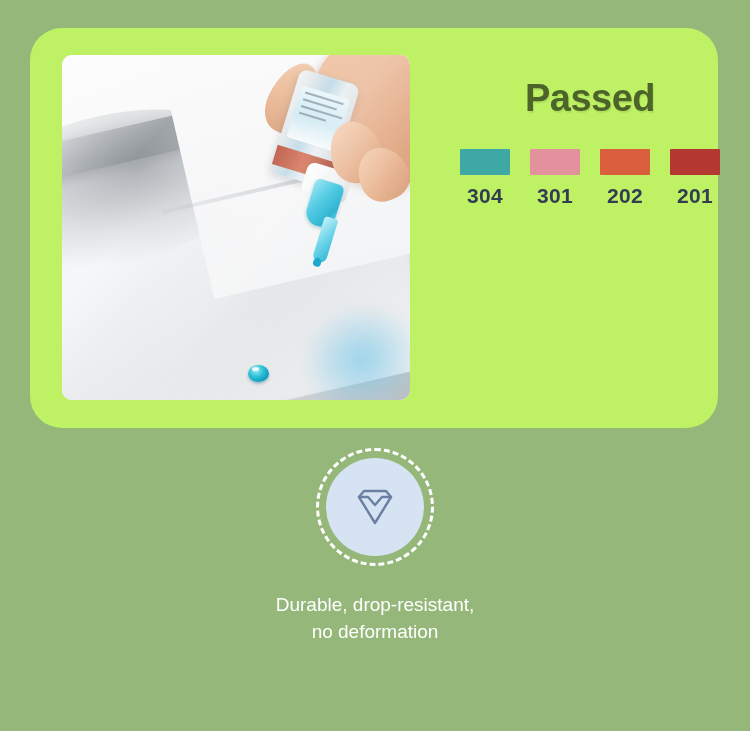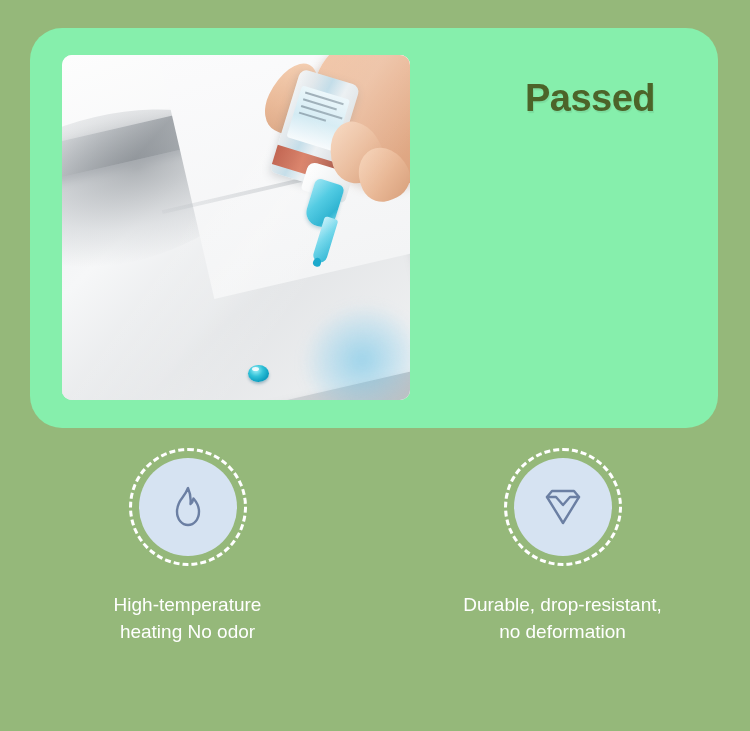--- a/index.html
+++ b/index.html
@@ -15,21 +15,21 @@
     position: relative;
   }
 
   
   .hero-card {
     position: absolute;
     left: 30px;
     top: 28px;
     width: 688px;
     height: 400px;
-    background: #86efac;
+    background: #bef264;
     border-radius: 32px;
     box-sizing: border-box;
   }
 
   
   .photo {
     position: absolute;
     left: 32px;
     top: 27px;
     width: 348px;
@@ -364,39 +364,44 @@
     <div class="finger f2"></div>
     <div class="finger f3"></div>
     <div class="gloss"></div>
   </div>
 
   <div class="hero-right">
     <div class="hero-title">
       <div>Passed</div>
     </div>
 
+    <div class="swatch-row">
+      <div class="swatch-cell">
+        <div class="swatch-chip" style="background:#3ea8a4"></div>
+        <div class="swatch-label">304</div>
+      </div>
+      <div class="swatch-cell">
+        <div class="swatch-chip" style="background:#e3919c"></div>
+        <div class="swatch-label">301</div>
+      </div>
+      <div class="swatch-cell">
+        <div class="swatch-chip" style="background:#d95f3d"></div>
+        <div class="swatch-label">202</div>
+      </div>
+      <div class="swatch-cell">
+        <div class="swatch-chip" style="background:#b53731"></div>
+        <div class="swatch-label">201</div>
+      </div>
+    </div>
 
   </div>
 </div>
 
 <div class="features">
 
-  <div class="feature">
-    <div class="feature-badge">
-      <div class="feature-disc">
-        <svg width="52" height="52" viewBox="0 0 52 52">
-          <path d="M26 7 C23 15 19 17 17 22 C15.5 25.5 15 28 15 30.5
-                   C15 38.5 20 44 26 44 C32 44 37 38.5 37 30.5
-                   C37 25 34.5 21 31.5 17.5 C31 20 30 22 28.5 23
-                   C29 18 28 11.5 26 7 Z" fill="none" stroke="#6b7fa3" stroke-width="2.4" stroke-linejoin="round" stroke-linecap="round"></path>
-        </svg>
-      </div>
-    </div>
-    <div class="feature-caption">High-temperature heating  No odor</div>
-  </div>
 
   <div class="feature">
     <div class="feature-badge">
       <div class="feature-disc">
         <svg width="54" height="54" viewBox="0 0 54 54">
           <path d="M11 17 L16 11 L38 11 L43 17 L27 43 Z" fill="none" stroke="#6b7fa3" stroke-width="2.4" stroke-linejoin="round" stroke-linecap="round"></path>
           <path d="M11 17 L20 17 L27 25 L34 17 L43 17" fill="none" stroke="#6b7fa3" stroke-width="2.4" stroke-linejoin="round" stroke-linecap="round"></path>
         </svg>
       </div>
     </div>

